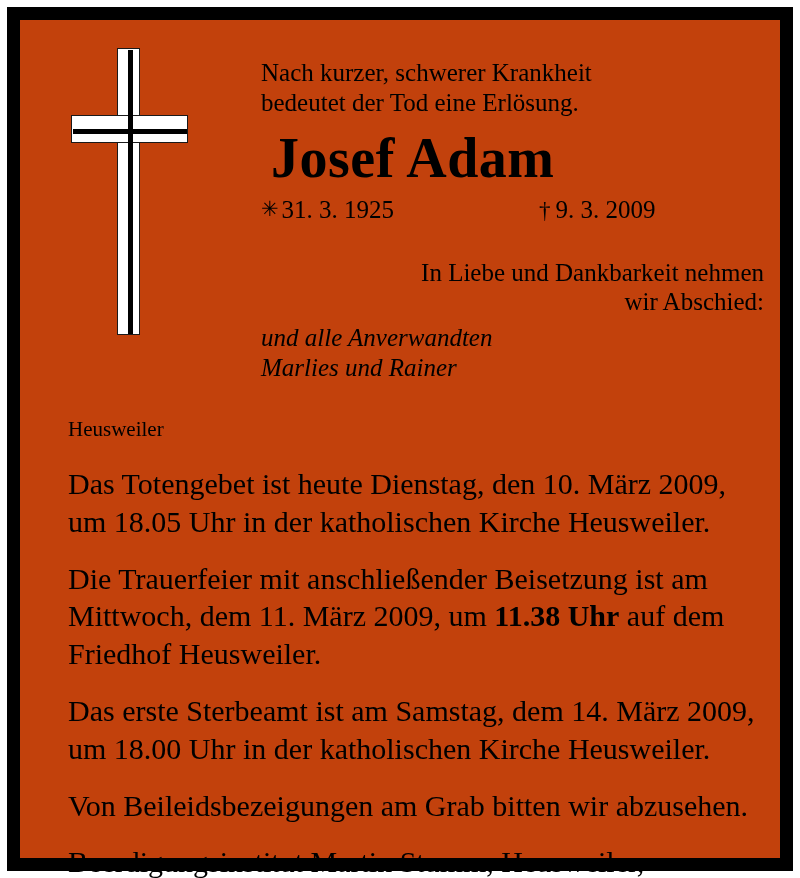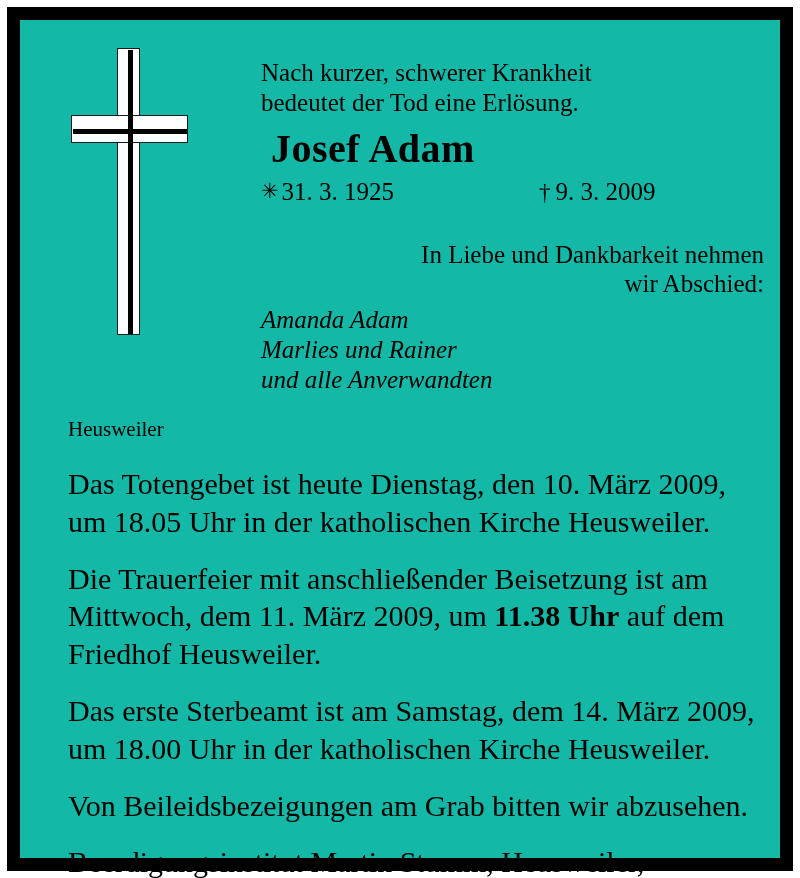--- a/index.html
+++ b/index.html
@@ -22,21 +22,21 @@
     top: 7px;
     width: 786px;
     height: 864px;
     box-sizing: border-box;
     border: 13px solid #000000;
     background: #ffffff;
   }
   .sheet {
     position: absolute;
     inset: 0;
-    background: #14b8a6;
+    background: #c2410c;
     text-decoration: underline;
   }
 
   
   .upper {
     position: absolute;
     left: 0;
     top: 0;
     right: 0;
     height: 392px;
@@ -99,21 +99,21 @@
     left: 241px;
     top: 38px;
     right: 16px;
   }
   .intro {
     font-size: 25px;
     line-height: 1.18;
     white-space: pre-line;
   }
   .name {
-    font-size: 40px;
+    font-size: 56px;
     font-weight: bold;
     letter-spacing: 0.5px;
     margin-top: 10px;
     margin-left: 10px;
     line-height: 1.12;
   }
   .dates {
     margin-top: 6px;
     font-size: 25px;
     display: flex;
@@ -190,23 +190,22 @@
           </div>
           <div class="date-death">
             <span class="sym sym-dagger">†</span><span>9. 3. 2009</span>
           </div>
         </div>
 
         <div class="farewell">In Liebe und Dankbarkeit nehmen
 wir Abschied:</div>
 
         <div class="mourners">
-          <div class="mourner-line">Amanda Adam</div>
+          <div class="mourner-line">und alle Anverwandten</div>
           <div class="mourner-line">Marlies und Rainer</div>
-          <div class="mourner-line">und alle Anverwandten</div>
         </div>
       </div>
     </div>
 
     <div class="lower">
       <div class="place">Heusweiler</div>
 
       <div class="para"><span>Das Totengebet ist heute Dienstag, den 10. März 2009,
 um 18.05 Uhr in der katholischen Kirche Heusweiler.</span></div>
 

